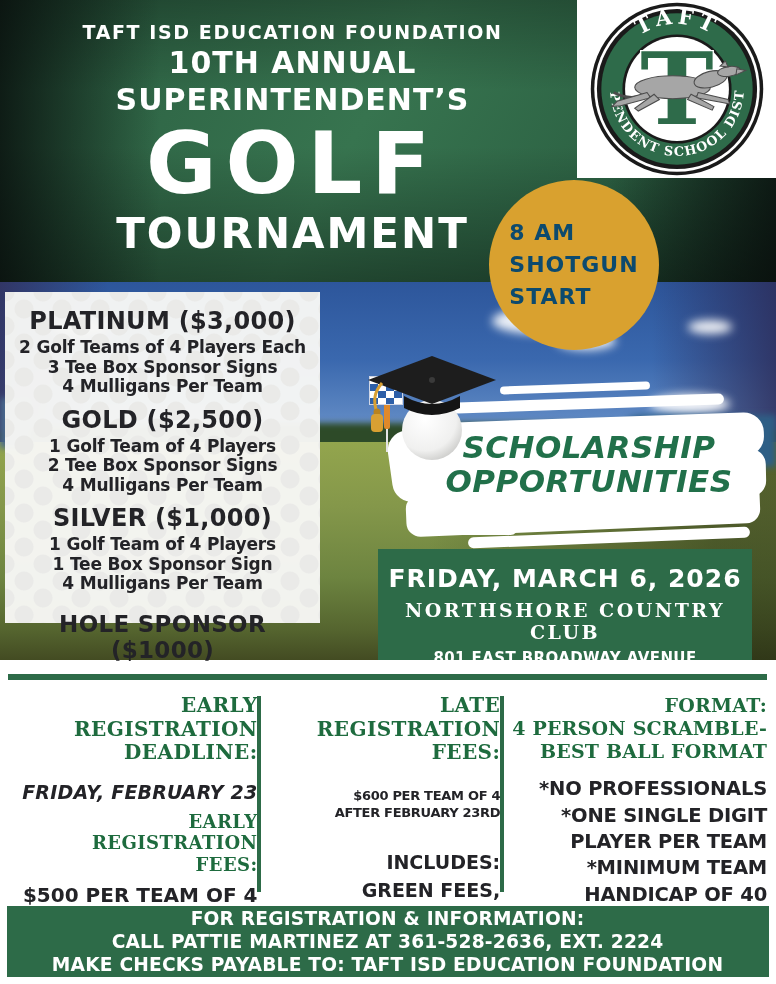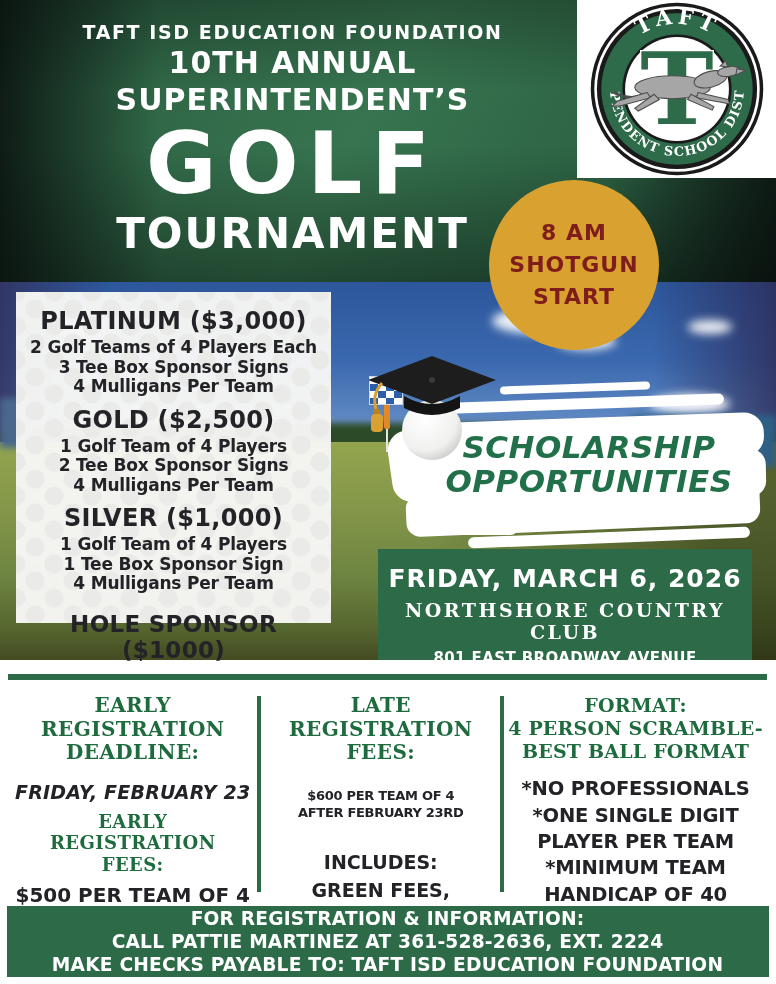--- a/index.html
+++ b/index.html
@@ -21,21 +21,21 @@
   .h-super{margin-top:2px;font-size:30px;font-weight:700;letter-spacing:1px;}
   .h-golf{margin-top:6px;font-size:86px;line-height:.95;font-weight:700;letter-spacing:9px;}
   .h-tourn{margin-top:4px;font-size:42px;font-weight:700;letter-spacing:2px;}
 
   
   .logo-box{left:577px;top:0;width:199px;height:178px;background:#ffffff;}
 
   
   .badge{left:489px;top:180px;width:170px;height:170px;border-radius:50%;
     background:#d9a12f;display:flex;align-items:center;justify-content:center;z-index:6;}
-  .badge-text{font-size:22px;font-weight:700;color:#7f1d1d;text-align:center;line-height:1.45;letter-spacing:1px;}
+  .badge-text{font-size:22px;font-weight:700;color:#0c4a6e;text-align:left;line-height:1.45;letter-spacing:1px;}
 
   
   .photo{left:0;top:282px;width:776px;height:378px;overflow:hidden;background:#6d8440;}
   .sky{left:0;top:0;width:776px;height:172px;
     background:
       linear-gradient(90deg, rgba(50,48,92,.85) 0%, rgba(50,48,92,0) 14%, rgba(50,48,92,0) 84%, rgba(44,42,86,.8) 100%),
       linear-gradient(180deg,#2d569b 0%,#3a68ae 45%,#5d87c2 78%,#93b2d8 100%);}
   .cloud{background:#ffffff;border-radius:50%;filter:blur(5px);opacity:.9;}
   .treeline{left:0;top:141px;width:776px;height:26px;background:#2d4a28;filter:blur(3px);border-radius:40% 30% 20% 40%;}
   .fairway{left:0;top:160px;width:776px;height:218px;
@@ -67,36 +67,36 @@
   .scholar{left:408px;top:148px;width:362px;text-align:center;color:#21704a;
     font-style:italic;font-weight:700;font-size:31px;line-height:1.1;letter-spacing:.5px;}
 
   
   .venue{left:378px;top:267px;width:374px;height:111px;background:#2d6b48;color:#fff;text-align:center;}
   .v-date{margin-top:15px;font-size:25px;font-weight:700;letter-spacing:1px;}
   .v-club{margin-top:6px;font-family:"DejaVu Serif",serif;font-size:19px;font-weight:700;letter-spacing:2.5px;}
   .v-addr{margin-top:6px;font-size:15px;font-weight:700;line-height:1.25;letter-spacing:.4px;}
 
   
-  .panel{left:16px;top:292px;width:315px;height:331px;z-index:5;
+  .panel{left:5px;top:292px;width:315px;height:331px;z-index:5;
     background-color:rgba(247,247,245,.97);
     background-image:
       radial-gradient(circle at 50% 50%, #eaeae8 0 9px, rgba(255,255,255,0) 10px),
       radial-gradient(circle at 50% 50%, #eaeae8 0 9px, rgba(255,255,255,0) 10px);
     background-size:38px 34px;background-position:0 0,19px 17px;
     text-align:center;color:#232327;}
   .tier-name{font-size:24px;font-weight:700;letter-spacing:.3px;margin-top:9px;}
   .tier-benefits{font-size:17px;font-weight:700;line-height:1.15;letter-spacing:-.2px;margin-top:3px;}
   .tier-hole{font-size:23px;font-weight:700;letter-spacing:.3px;margin-top:17px;}
   .panel-pad{padding-top:6px;}
 
   
   .rule{left:8px;top:674px;width:759px;height:6px;background:#2d6b48;}
   .columns{left:8px;top:682px;width:759px;height:224px;display:flex;}
-  .col{text-align:center;color:#232327;}
+  .col{text-align:right;color:#232327;}
   .col1{width:259px;}
   .col2{width:248px;}
   .col3{width:273px;}
   .vdiv{width:4px;background:#2d6b48;margin-top:14px;height:196px;}
   .slab{font-family:"DejaVu Serif",serif;font-weight:700;color:#1e6b3e;}
   .c-head{font-size:20px;line-height:1.18;letter-spacing:.4px;margin-top:12px;}
   .c-head3{font-size:19px;line-height:1.2;letter-spacing:.2px;margin-top:12px;}
   .c-date{font-size:19px;font-weight:700;margin-top:16px;letter-spacing:.2px;font-style:italic;}
   .c-head-sm{font-size:18px;line-height:1.2;letter-spacing:.4px;margin-top:8px;}
   .c-fee{font-size:20px;font-weight:700;margin-top:7px;}

